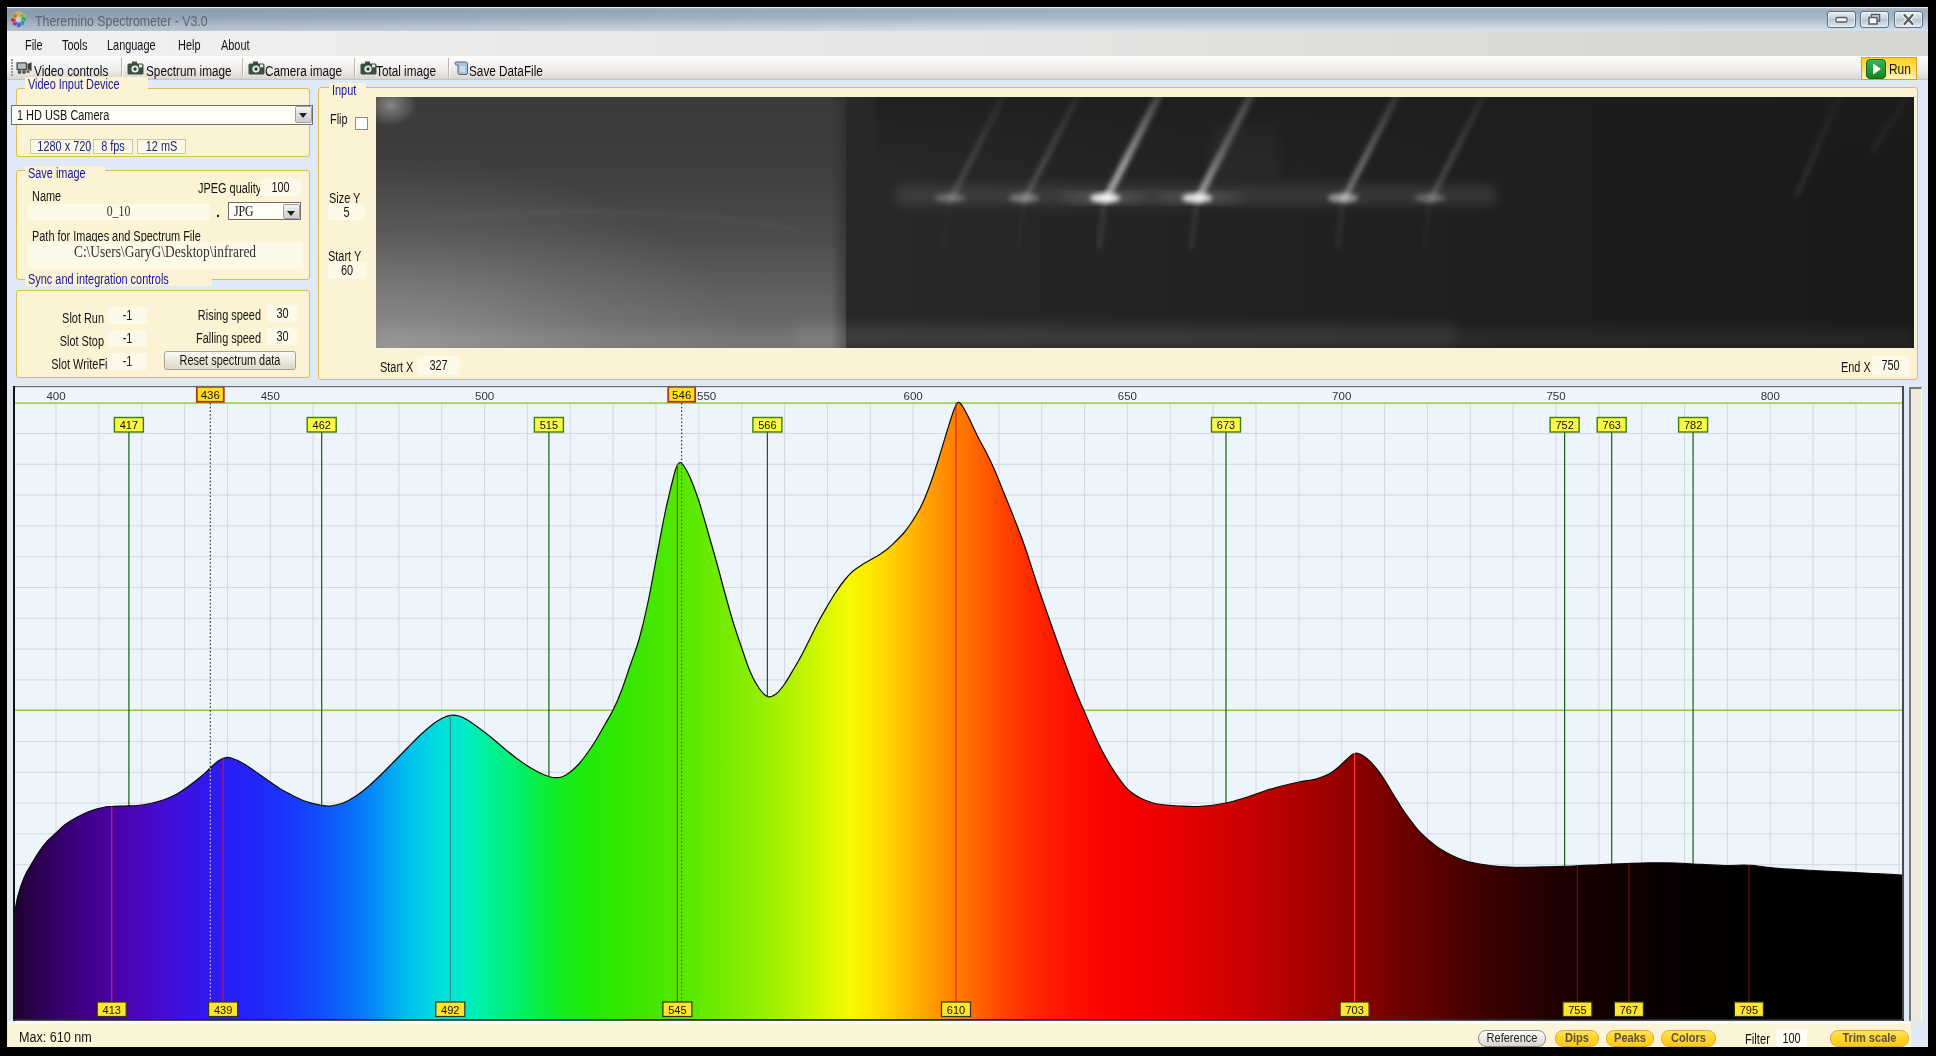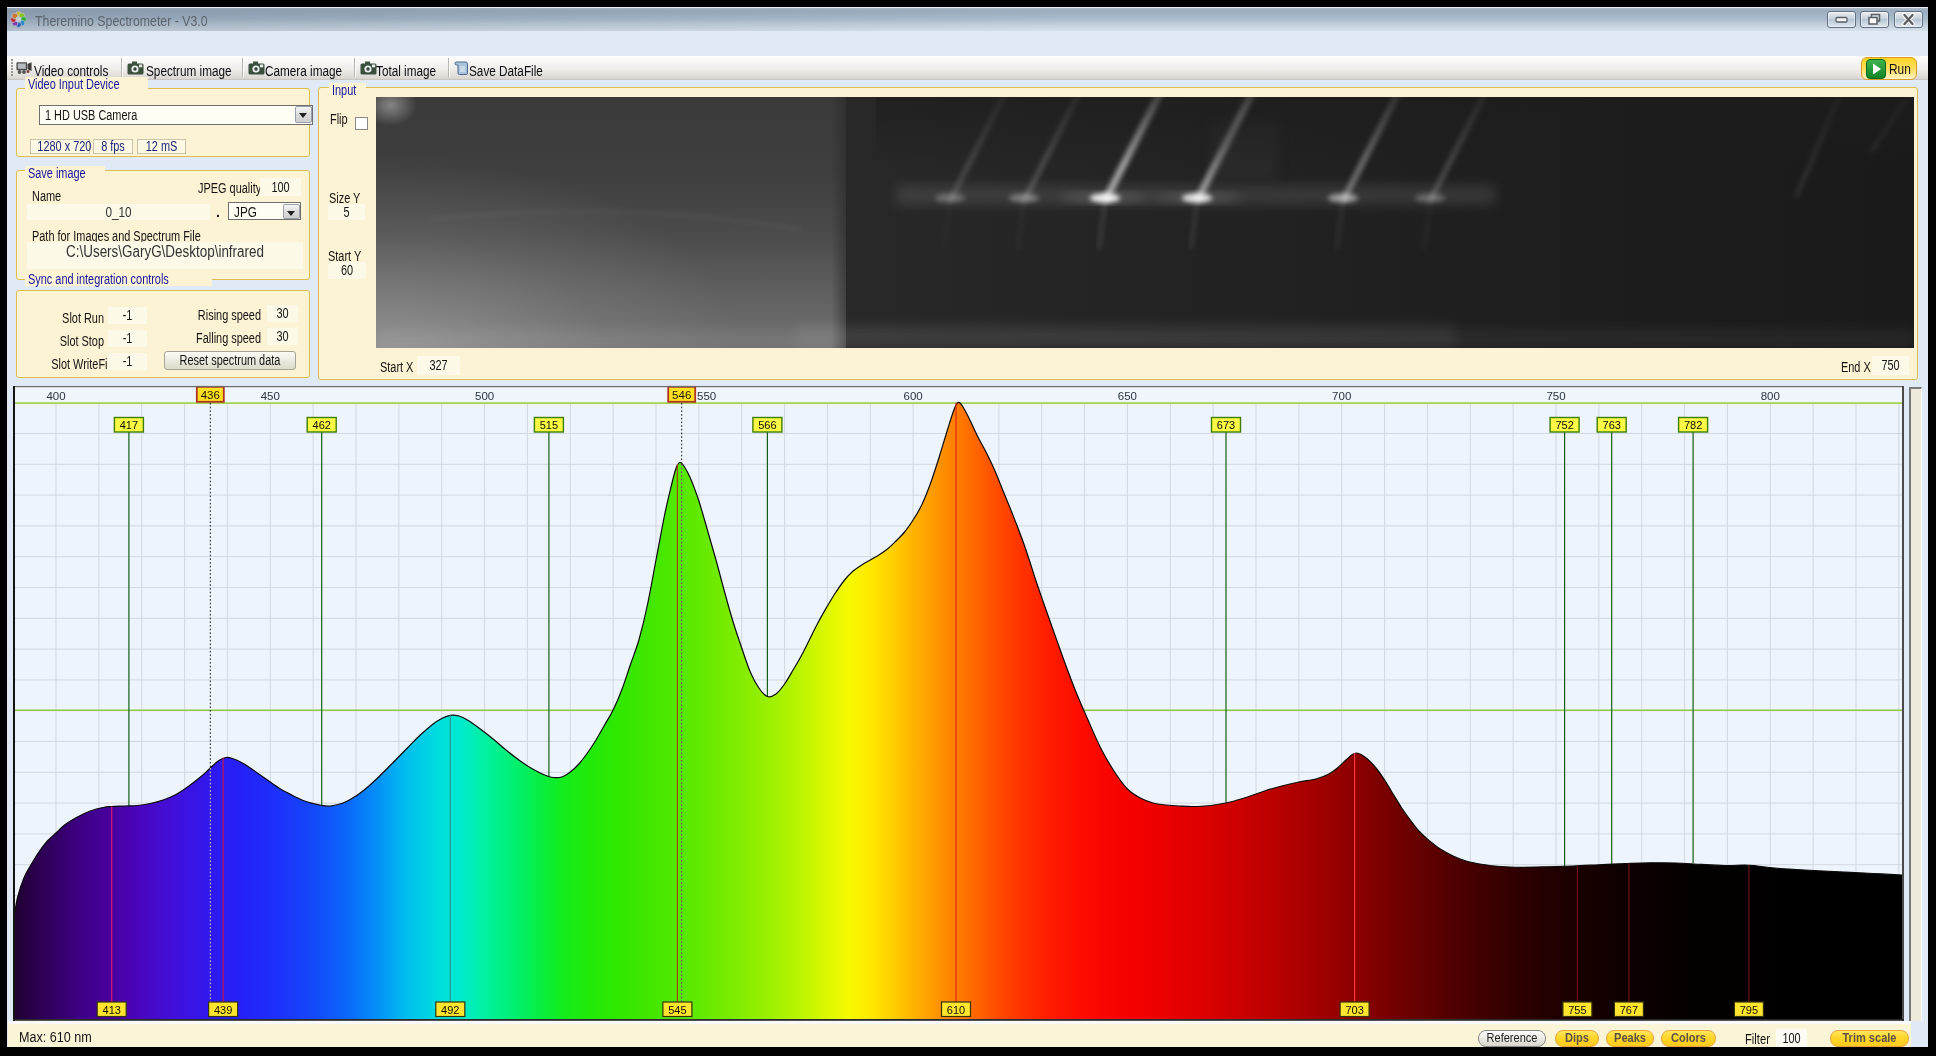--- a/index.html
+++ b/index.html
@@ -24,21 +24,21 @@
 .gbox{position:absolute;background:#fcf3d4;border:1px solid #e0bc4f;border-radius:3px}
 .gtitle{position:absolute;font-size:14px;color:#16169c;background:#fcf3d4;padding:0 3px;line-height:14px;white-space:nowrap}
 .lbl{position:absolute;font-size:14px;color:#141414;white-space:nowrap}
 .vbox{position:absolute;background:#fdf9e8;font-size:14px;color:#141414;text-align:center;white-space:nowrap}
 .bbox{position:absolute;background:#fdf8e4;border:1px solid #c9c4ab;font-size:14px;color:#1a2a7a;text-align:center;white-space:nowrap}
 .combo{position:absolute;background:#fffef4;border:1.5px solid #6e6e6e}
 .combo .ctext{position:absolute;left:5px;top:1px;font-size:14px;color:#141414;white-space:nowrap}
 .combo .arr{position:absolute;right:0.5px;top:0.5px;bottom:0.5px;width:17px;border:1px solid #98a0ac;border-radius:2px;
  background:linear-gradient(180deg,#f6f6f6,#dcdcdc 50%,#cfcfcf)}
 .combo .arr:after{content:"";position:absolute;left:3.5px;top:6px;border:4.5px solid transparent;border-top:5.5px solid #222}
-.mono{font-family:Liberation Sans, sans-serif}
+.mono{font-family:Liberation Serif, serif}
 #statusbar{position:absolute;left:1px;top:1014px;width:1903px;height:26px;background:#fbf5d8;border-top:3px solid #f9f9f9}
 .ybtn{position:absolute;top:5.5px;height:17px;border:1.5px solid #e8a33d;border-radius:8px;
  background:linear-gradient(180deg,#ffe65e,#ffd62a 45%,#fccb1d);color:#5a5245;font-weight:bold;
  font-size:13px;text-align:center;line-height:13.5px}
 .chart-num{font-size:11.5px;fill:#2c3540}
 .ylab{font-size:11px;fill:#101000;text-anchor:middle}
 .sc{font-size:11.5px;fill:#181800}
 </style></head><body>
 <div id="win">
     <div id="title">
@@ -59,20 +59,37 @@
         </svg></div>
       <div class="wbtn" style="left:1853px;width:29px"><svg width="27" height="15" viewBox="0 0 27 15">
           <rect x="10.5" y="2.5" width="8" height="6.5" fill="none" stroke="#5a5f64" stroke-width="1.5"></rect>
           <rect x="8" y="5.5" width="8" height="6.5" fill="#fafafa" stroke="#5a5f64" stroke-width="1.5"></rect>
         </svg></div>
       <div class="wbtn" style="left:1887px;width:29px"><svg width="27" height="15" viewBox="0 0 27 15">
           <path d="M9.5 3 L17.5 12 M17.5 3 L9.5 12" stroke="#fcfcfc" stroke-width="4.4" fill="none" stroke-linecap="round"></path>
           <path d="M9.5 3 L17.5 12 M17.5 3 L9.5 12" stroke="#5a5f64" stroke-width="2.4" fill="none" stroke-linecap="round"></path>
         </svg></div>
     </div>
+    <div id="menubar">
+      <span style="left:18px">
+        <span class="sq">File</span>
+      </span>
+      <span style="left:55px">
+        <span class="sq">Tools</span>
+      </span>
+      <span style="left:100px">
+        <span class="sq">Language</span>
+      </span>
+      <span style="left:171px">
+        <span class="sq">Help</span>
+      </span>
+      <span style="left:214px">
+        <span class="sq">About</span>
+      </span>
+    </div>
     <div id="toolbar">
       <svg class="abs" style="left:3px;top:3px" width="6" height="18">
         <g fill="#9a9a9a">
           <rect x="1" y="0" width="2" height="2"></rect>
           <rect x="1" y="3" width="2" height="2"></rect>
           <rect x="1" y="6" width="2" height="2"></rect>
           <rect x="1" y="9" width="2" height="2"></rect>
           <rect x="1" y="12" width="2" height="2"></rect>
           <rect x="1" y="15" width="2" height="2"></rect>
         </g>
@@ -122,37 +139,37 @@
         <span class="sq" style="transform:scaleX(0.84)">Total image</span>
       </span>
       <div class="tsep" style="left:441px"></div>
       <div class="abs" style="left:446px;top:4px"><svg width="16" height="16" viewBox="0 0 16 16">
           <path d="M3 2 Q2 2 2 3.5 Q2 5 3.5 5 L5 5 L5 13 Q5 14.5 6.5 14.5 L13 14.5 Q14.5 14.5 14.5 13 L14.5 4 Q14.5 2 12.5 2 Z" fill="#aac4de" stroke="#49688a" stroke-width="1"></path>
           <path d="M7 7 L12 7 M7 9 L12 9 M7 11 L12 11" stroke="#e7f0f8" stroke-width="1"></path>
         </svg></div>
       <span style="left:462px">
         <span class="sq" style="transform:scaleX(0.84)">Save DataFile</span>
       </span>
-      <div class="abs" style="left:1854px;top:0.5px;width:56px;height:23px;border:1.5px solid #d89b28;background:linear-gradient(180deg,#ffd324,#ffdf63 55%,#fff3c8);border-radius:6px">
+      <div class="abs" style="left:1854px;top:0.5px;width:56px;height:23px;border:1.5px solid #d89b28;background:linear-gradient(180deg,#ffd324,#ffdf63 55%,#fff3c8);border-radius:0">
         <svg class="abs" style="left:4px;top:1.5px" width="20" height="20" viewBox="0 0 20 20">
           <rect x="0.5" y="0.5" width="19" height="19" rx="3.5" fill="url(#rg)" stroke="#0c6b1a"></rect>
           <path d="M7 4.5 L15 10 L7 15.5 Z" fill="#fff"></path>
           <defs>
             <linearGradient id="rg" x1="0" y1="0" x2="0" y2="1">
               <stop offset="0" stop-color="#42b452"></stop>
               <stop offset="1" stop-color="#0e8424"></stop>
             </linearGradient>
           </defs>
         </svg>
         <span class="abs" style="left:27px;top:3px;font-size:14px;color:#141414;transform:scaleX(0.85);transform-origin:0 50%">Run</span>
       </div>
     </div>
     <div class="gbox" style="left:9px;top:81px;width:294px;height:69px"></div>
     <div class="gtitle" style="left:18px;top:70px"><span class="sq">Video Input Device</span></div>
-    <div class="combo" style="left:32px;top:97.5px;width:274px;height:20px">
+    <div class="combo" style="left:4px;top:97.5px;width:302px;height:20px">
       <div class="ctext"><span class="sq">1 HD USB Camera</span></div>
       <div class="arr"></div>
     </div>
     <div class="bbox" style="left:23px;top:131.5px;width:59.5px;height:15px;line-height:13px">
       <span class="sqC">1280 x 720</span>
     </div>
     <div class="bbox" style="left:86px;top:131.5px;width:40px;height:15px;line-height:13px">
       <span class="sqC">8 fps</span>
     </div>
     <div class="bbox" style="left:129.5px;top:131.5px;width:49px;height:15px;line-height:13px">

